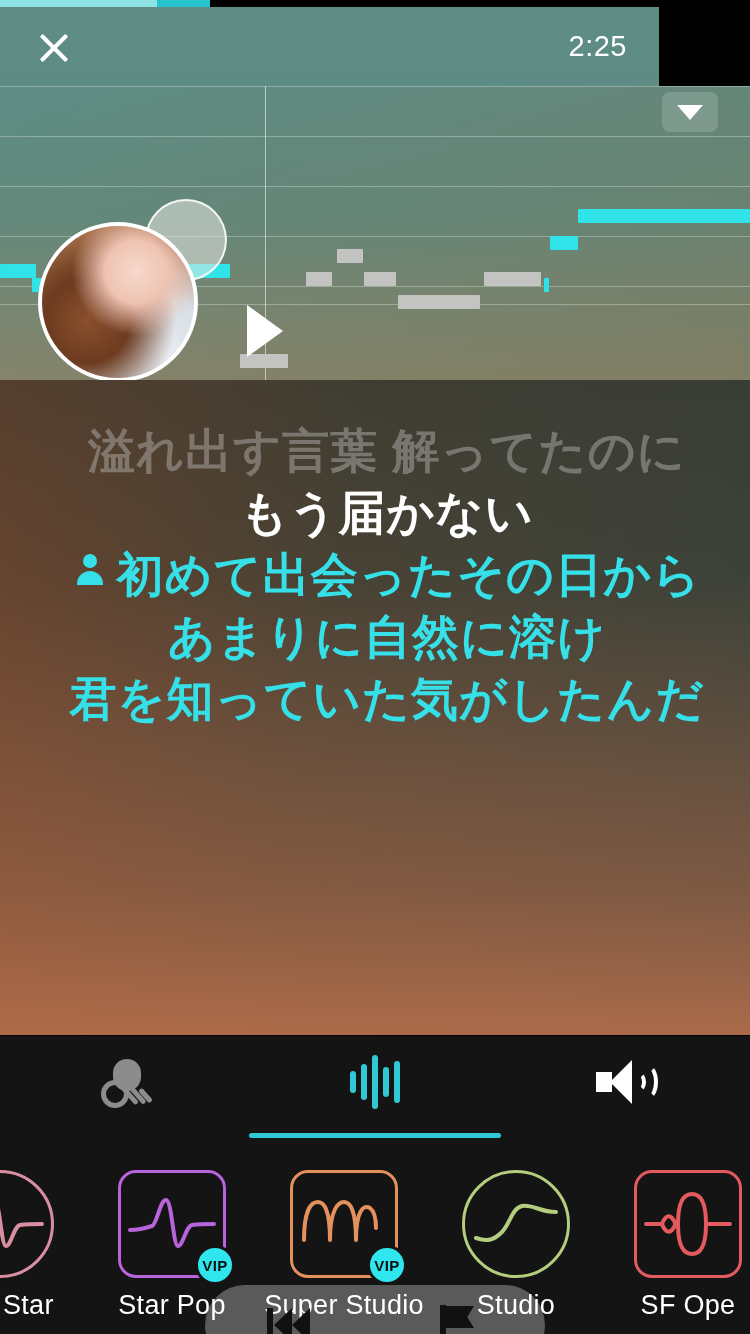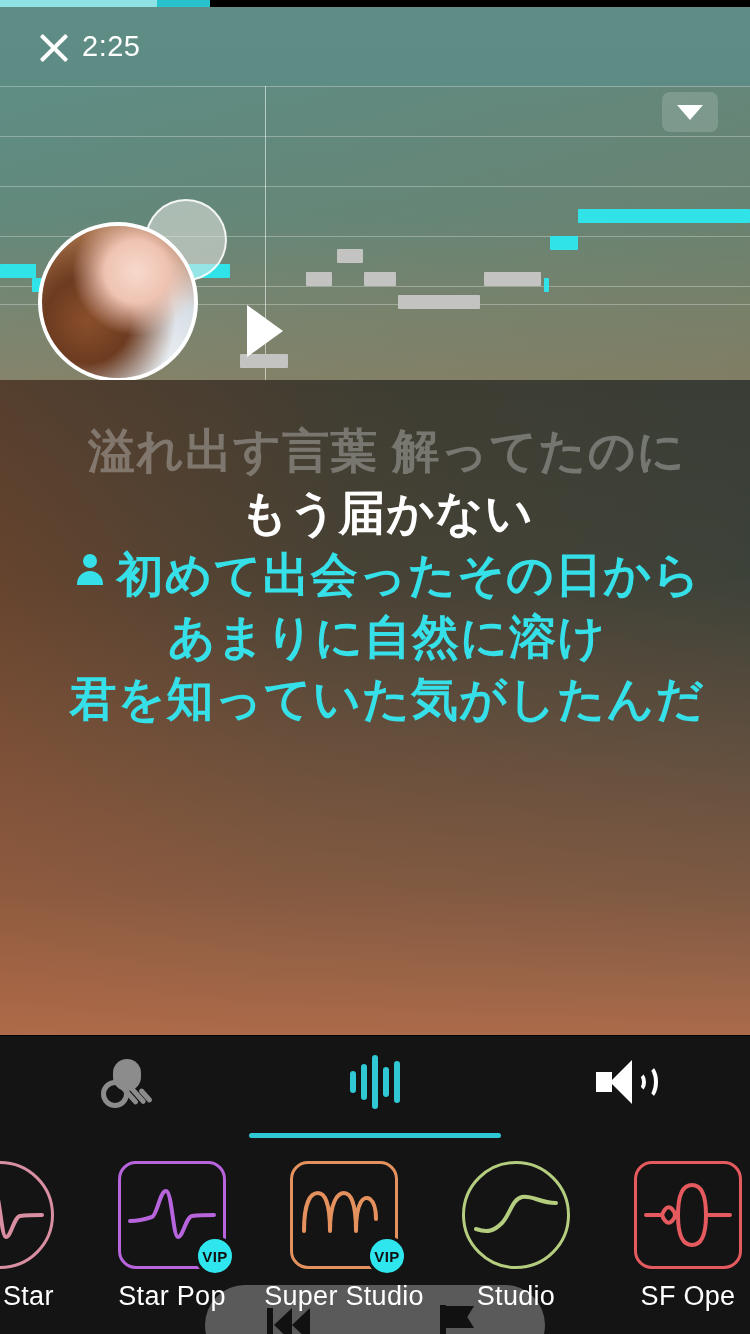--- a/index.html
+++ b/index.html
@@ -21,23 +21,23 @@
     position:absolute; left:0; top:0; height:7px; width:157px;
     background:#8fe2e4;
   }
   .progress-buffer{
     position:absolute; left:157px; top:0; height:7px; width:53px;
     background:#28c2cc;
   }
 
   
   .header{
-    position:absolute; left:0; top:7px; width:750px; height:79px;
+    position:absolute; left:0; top:7px; width:659px; height:79px;
     z-index:30;
-    display:flex; align-items:center; justify-content:flex-start;
+    display:flex; align-items:center; justify-content:space-between;
     padding:0 32px;
     background:linear-gradient(180deg,#5f8d85 0%,#5d8c84 100%);
   }
   .close-btn{
     width:56px; height:56px; position:relative; cursor:pointer;
     margin-left:-6px;
   }
   .close-btn::before,.close-btn::after{
     content:""; position:absolute; left:10px; top:27px;
     width:36px; height:4px; background:#fff; border-radius:1px;
@@ -246,21 +246,21 @@
   }
   .carousel-track{
     position:absolute; left:-86px; top:0; height:188px;
     display:flex; align-items:flex-start;
   }
   .fx-item{
     width:172px; display:flex; flex-direction:column; align-items:center;
     cursor:pointer; flex:0 0 172px;
   }
   .fx-shape{
-    position:relative; width:108px; height:108px; margin-top:15px;
+    position:relative; width:108px; height:108px; margin-top:24px;
     display:flex; align-items:center; justify-content:center;
   }
   .fx-shape.circle{ border:3px solid; border-radius:50%; }
   .fx-shape.square{ border:3px solid; border-radius:18px; }
   .fx-label{
     margin-top:12px; color:#fff; font-size:27px; white-space:nowrap;
     letter-spacing:.3px;
   }
   .vip{
     position:absolute; right:-12px; bottom:-10px;

